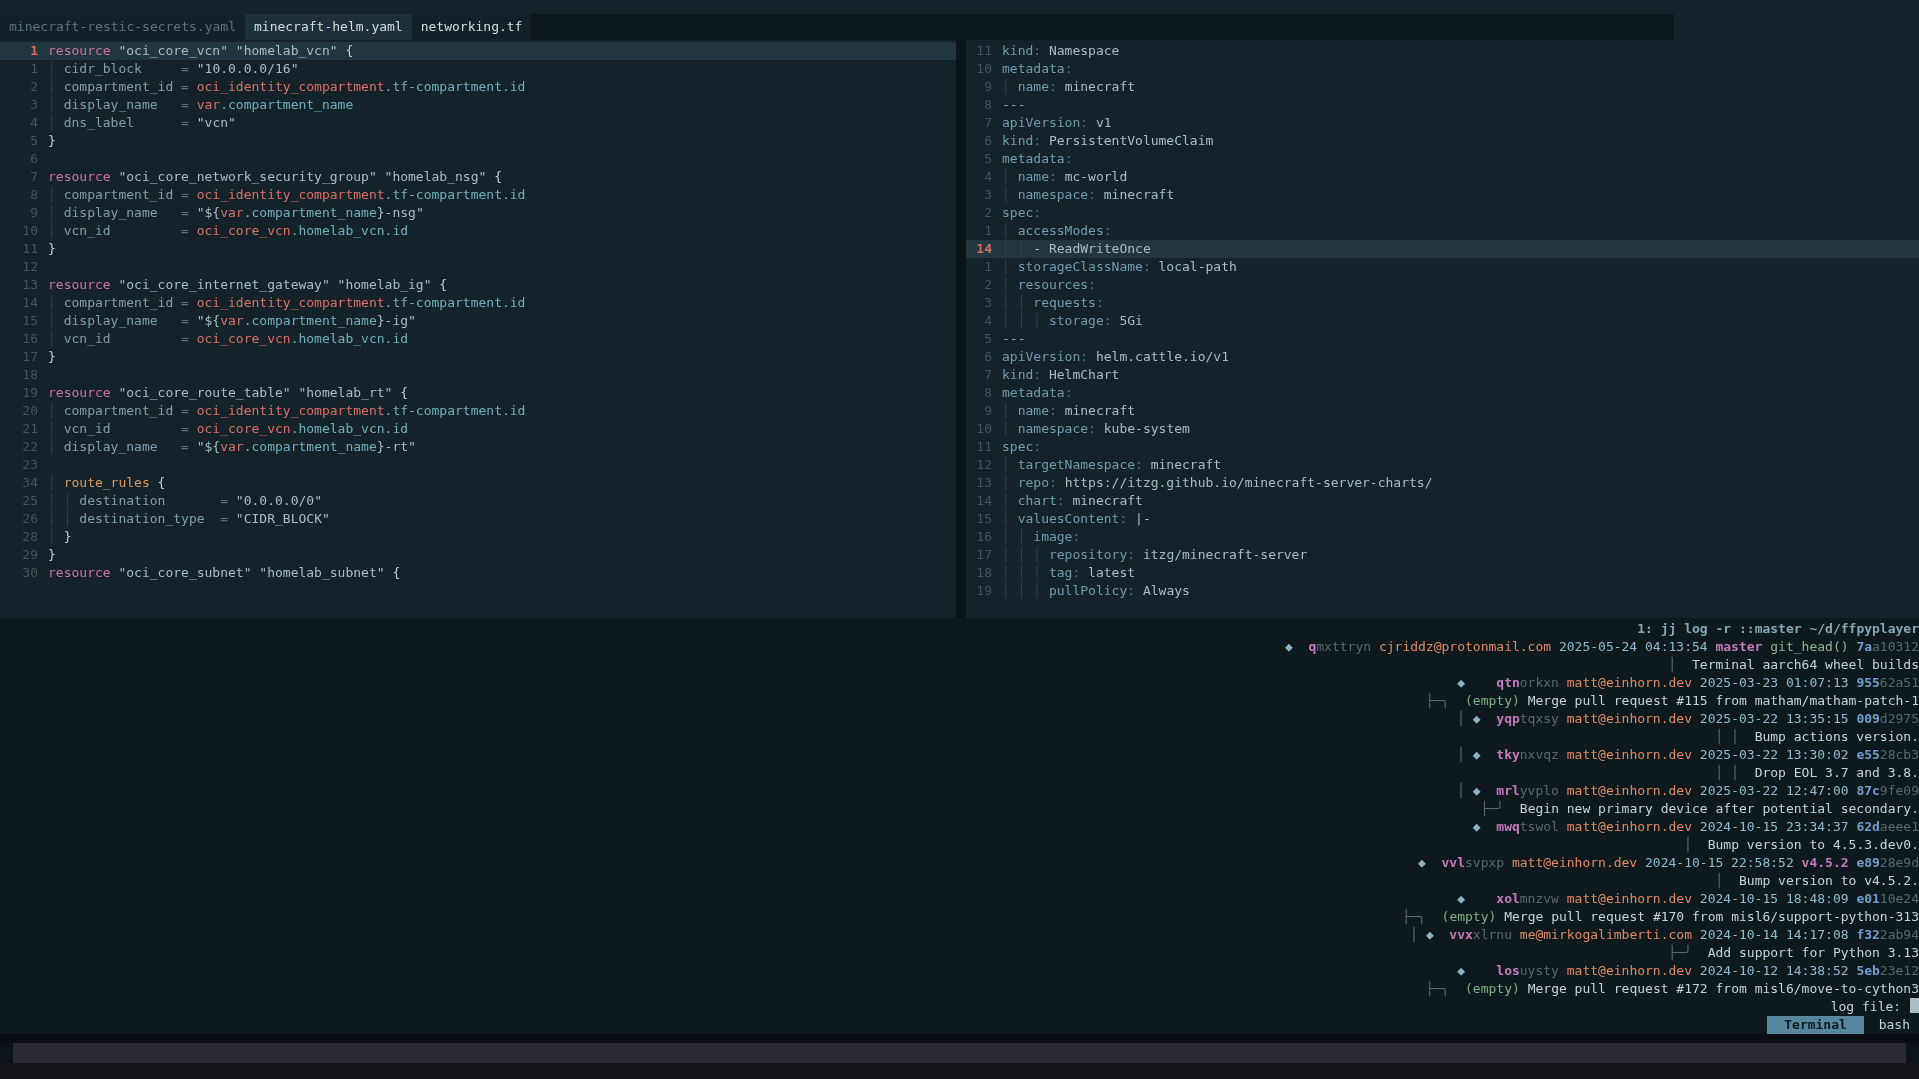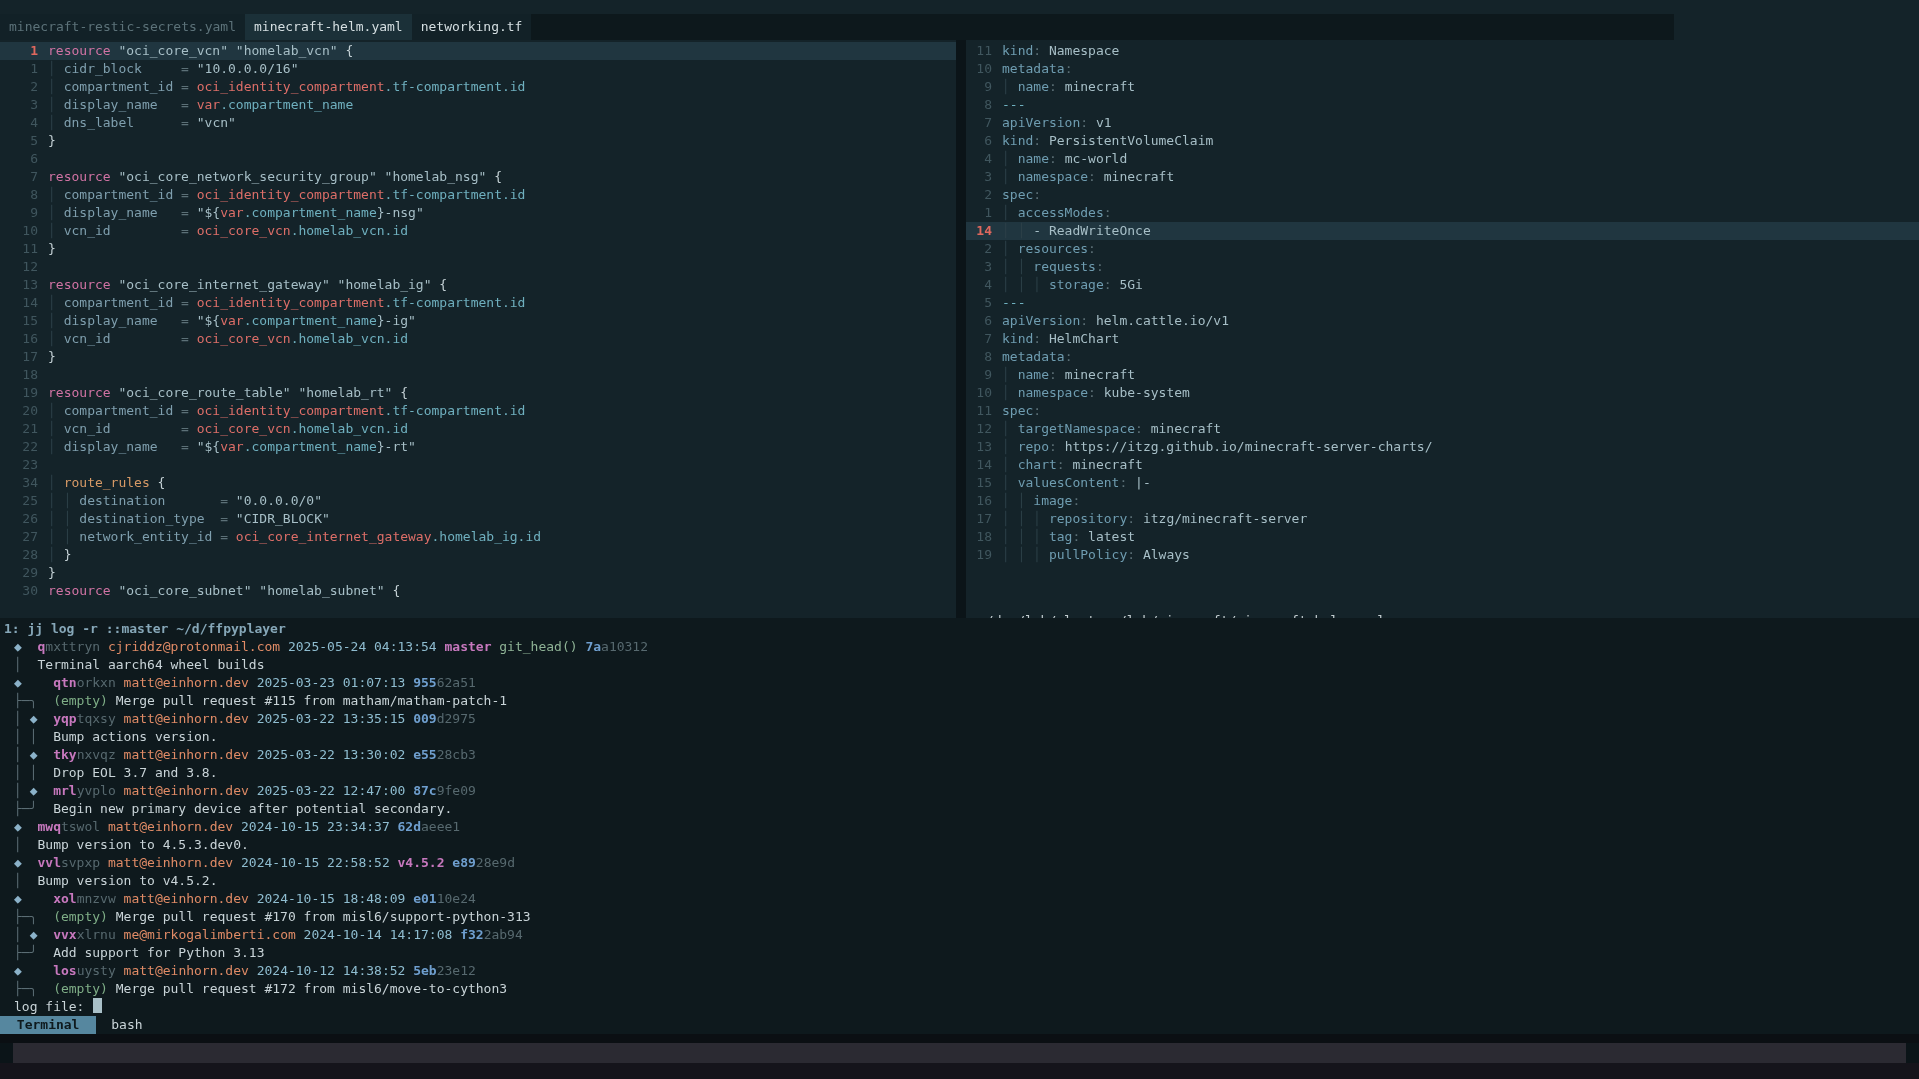--- a/index.html
+++ b/index.html
@@ -32,21 +32,21 @@
   .code{white-space:pre;margin-left:10px;}
   .pane-right .code{}
   .statusline{height:18px;white-space:pre;padding-left:12px;color:var(--statusFg);margin-top:48px;}
   
   .s-kw{color:var(--kw);}    .s-str{color:var(--str);}  .s-prop{color:var(--prop);}
   .s-op{color:var(--op);}    .s-red{color:var(--red);}  .s-mem{color:var(--mem);}
   .s-blk{color:var(--blk);}  .s-br{color:var(--br);}    .s-g{color:var(--guide);}
   .s-ykey{color:var(--ykey);}.s-yval{color:var(--yval);}.s-ypn{color:var(--op);}
   .s-ydoc{color:var(--mem);}
   
-  .terminal{top:618px;left:0;width:1919px;height:416px;background:var(--termBg);padding-top:2px;}
+  .terminal{top:618px;left:0;width:1919px;height:416px;background:var(--termBg);padding-top:2px;text-align:right;}
   .term-title{height:18px;white-space:pre;padding-left:4px;color:var(--ti);font-weight:bold;}
   .logrow{height:18px;white-space:pre;padding-left:14px;}
   .s-node{color:var(--node);} .s-gr{color:var(--gr);}   .s-t{color:var(--de);}
   .s-cid{color:var(--cid);font-weight:bold;} .s-dim{color:var(--dimc);}
   .s-em{color:var(--em);}    .s-dt{color:var(--dt);}
   .s-bk{color:var(--cid);font-weight:bold;}  .s-gh{color:var(--gh);}
   .s-oid{color:var(--oid);font-weight:bold;} .s-de{color:var(--de);}
   .s-emp{color:var(--emp);}
   .prompt-row{height:18px;white-space:pre;padding-left:14px;color:var(--de);}
   .cursor-block{display:inline-block;width:9px;height:15px;background:var(--blockCursor);vertical-align:-2px;margin-left:1px;}
@@ -93,41 +93,42 @@
       <div class="row"><span class="gut">17</span><span class="code"><span class="s-br">}</span></span></div>
       <div class="row"><span class="gut">18</span><span class="code"></span></div>
       <div class="row"><span class="gut">19</span><span class="code"><span class="s-kw">resource</span><span class="s-str"> "oci_core_route_table" "homelab_rt" </span><span class="s-br">{</span></span></div>
       <div class="row"><span class="gut">20</span><span class="code"><span class="s-g">│ </span><span class="s-prop">compartment_id</span><span class="s-op"> = </span><span class="s-red">oci_identity_compartment</span><span class="s-mem">.tf-compartment.id</span></span></div>
       <div class="row"><span class="gut">21</span><span class="code"><span class="s-g">│ </span><span class="s-prop">vcn_id</span><span class="s-op">         = </span><span class="s-red">oci_core_vcn</span><span class="s-mem">.homelab_vcn.id</span></span></div>
       <div class="row"><span class="gut">22</span><span class="code"><span class="s-g">│ </span><span class="s-prop">display_name</span><span class="s-op">   = </span><span class="s-str">"${</span><span class="s-red">var</span><span class="s-mem">.compartment_name</span><span class="s-str">}-rt"</span></span></div>
       <div class="row"><span class="gut">23</span><span class="code"></span></div>
       <div class="row"><span class="gut">34</span><span class="code"><span class="s-g">│ </span><span class="s-blk">route_rules</span><span class="s-br"> {</span></span></div>
       <div class="row"><span class="gut">25</span><span class="code"><span class="s-g">│ │ </span><span class="s-prop">destination</span><span class="s-op">       = </span><span class="s-str">"0.0.0.0/0"</span></span></div>
       <div class="row"><span class="gut">26</span><span class="code"><span class="s-g">│ │ </span><span class="s-prop">destination_type</span><span class="s-op">  = </span><span class="s-str">"CIDR_BLOCK"</span></span></div>
-      <div class="row"><span class="gut">27</span><span class="code"><span class="s-g">│ │ </span><span class="s-prop">network_entity_id</span><span class="s-op"> = </span><span class="s-red">oci_core_internet_gateway</span><span class="s-mem">.homelab_ig.id</span></span></div>
       <div class="row"><span class="gut">28</span><span class="code"><span class="s-g">│ </span><span class="s-br">}</span></span></div>
       <div class="row"><span class="gut">29</span><span class="code"><span class="s-br">}</span></span></div>
       <div class="row"><span class="gut">30</span><span class="code"><span class="s-kw">resource</span><span class="s-str"> "oci_core_subnet" "homelab_subnet" </span><span class="s-br">{</span></span></div>
     </div>
   <div class="statusline">~/dev/lab/terraform/networking.tf</div>
 </div>
 
 <div class="abs pane pane-right">
   <div id="right-lines">
       <div class="row"><span class="gut">11</span><span class="code"><span class="s-ykey">kind</span><span class="s-ypn">: </span><span class="s-yval">Namespace</span></span></div>
       <div class="row"><span class="gut">10</span><span class="code"><span class="s-ykey">metadata</span><span class="s-ypn">:</span></span></div>
       <div class="row"><span class="gut">9</span><span class="code"><span class="s-g">│ </span><span class="s-ykey">name</span><span class="s-ypn">: </span><span class="s-yval">minecraft</span></span></div>
       <div class="row"><span class="gut">8</span><span class="code"><span class="s-ydoc">---</span></span></div>
       <div class="row"><span class="gut">7</span><span class="code"><span class="s-ykey">apiVersion</span><span class="s-ypn">: </span><span class="s-yval">v1</span></span></div>
       <div class="row"><span class="gut">6</span><span class="code"><span class="s-ykey">kind</span><span class="s-ypn">: </span><span class="s-yval">PersistentVolumeClaim</span></span></div>
+      <div class="row"><span class="gut">5</span><span class="code"><span class="s-ykey">metadata</span><span class="s-ypn">:</span></span></div>
       <div class="row"><span class="gut">4</span><span class="code"><span class="s-g">│ </span><span class="s-ykey">name</span><span class="s-ypn">: </span><span class="s-yval">mc-world</span></span></div>
       <div class="row"><span class="gut">3</span><span class="code"><span class="s-g">│ </span><span class="s-ykey">namespace</span><span class="s-ypn">: </span><span class="s-yval">minecraft</span></span></div>
       <div class="row"><span class="gut">2</span><span class="code"><span class="s-ykey">spec</span><span class="s-ypn">:</span></span></div>
       <div class="row"><span class="gut">1</span><span class="code"><span class="s-g">│ </span><span class="s-ykey">accessModes</span><span class="s-ypn">:</span></span></div>
       <div class="row cur"><span class="gut">14</span><span class="code"><span class="s-g">│ │ </span><span class="s-yval">- ReadWriteOnce</span></span></div>
+      <div class="row"><span class="gut">1</span><span class="code"><span class="s-g">│ </span><span class="s-ykey">storageClassName</span><span class="s-ypn">: </span><span class="s-yval">local-path</span></span></div>
       <div class="row"><span class="gut">2</span><span class="code"><span class="s-g">│ </span><span class="s-ykey">resources</span><span class="s-ypn">:</span></span></div>
       <div class="row"><span class="gut">3</span><span class="code"><span class="s-g">│ │ </span><span class="s-ykey">requests</span><span class="s-ypn">:</span></span></div>
       <div class="row"><span class="gut">4</span><span class="code"><span class="s-g">│ │ │ </span><span class="s-ykey">storage</span><span class="s-ypn">: </span><span class="s-yval">5Gi</span></span></div>
       <div class="row"><span class="gut">5</span><span class="code"><span class="s-ydoc">---</span></span></div>
       <div class="row"><span class="gut">6</span><span class="code"><span class="s-ykey">apiVersion</span><span class="s-ypn">: </span><span class="s-yval">helm.cattle.io/v1</span></span></div>
       <div class="row"><span class="gut">7</span><span class="code"><span class="s-ykey">kind</span><span class="s-ypn">: </span><span class="s-yval">HelmChart</span></span></div>
       <div class="row"><span class="gut">8</span><span class="code"><span class="s-ykey">metadata</span><span class="s-ypn">:</span></span></div>
       <div class="row"><span class="gut">9</span><span class="code"><span class="s-g">│ </span><span class="s-ykey">name</span><span class="s-ypn">: </span><span class="s-yval">minecraft</span></span></div>
       <div class="row"><span class="gut">10</span><span class="code"><span class="s-g">│ </span><span class="s-ykey">namespace</span><span class="s-ypn">: </span><span class="s-yval">kube-system</span></span></div>
       <div class="row"><span class="gut">11</span><span class="code"><span class="s-ykey">spec</span><span class="s-ypn">:</span></span></div>

